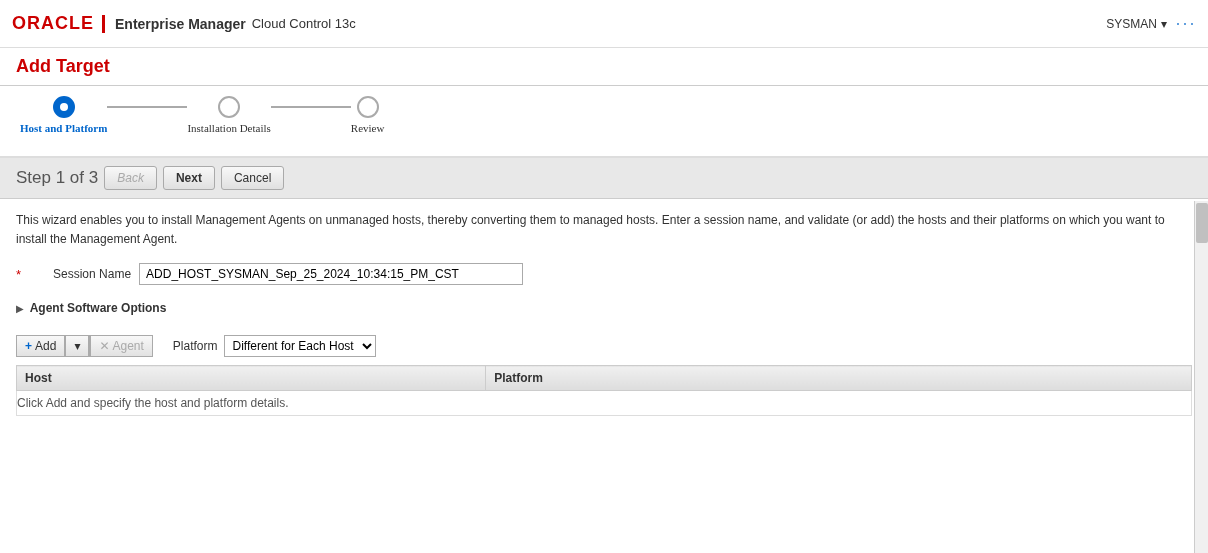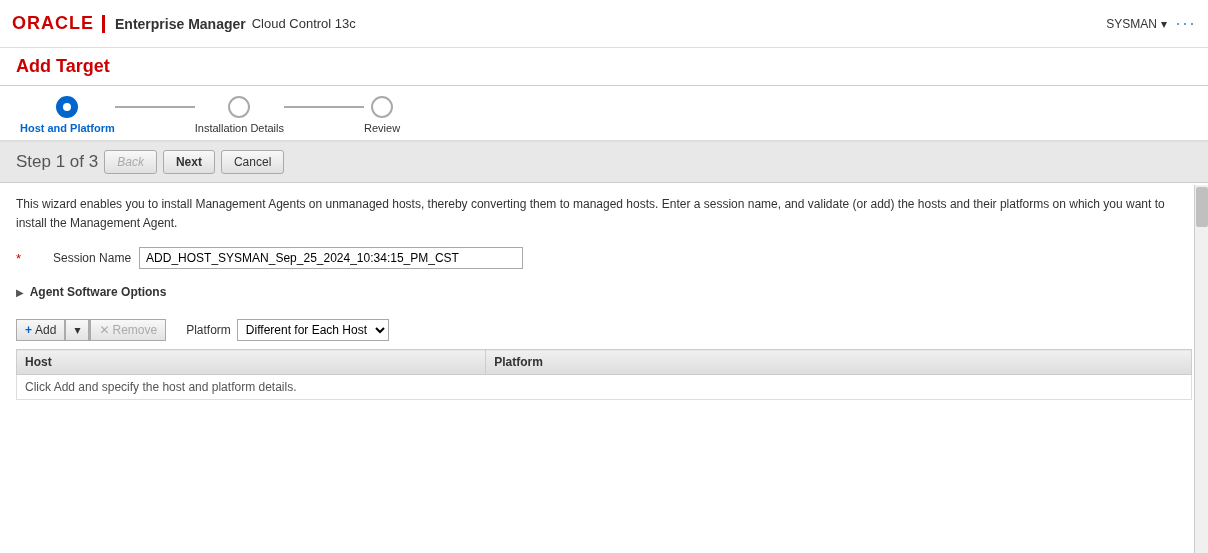--- a/index.html
+++ b/index.html
@@ -124,21 +124,22 @@
     }
     .step-circle.inactive {
       background: #fff;
       border-color: #aaa;
     }
     .step-label {
       font-size: 11px;
       margin-top: 4px;
       color: #333;
       text-align: center;
-      padding-bottom: 6px;
+      padding-bottom: 22px;
+      font-family: Liberation Serif, serif;
     }
     .step-label.active-label {
       color: #0066cc;
       font-weight: bold;
     }
     .step-connector {
       height: 2px;
       width: 80px;
       background: #aaa;
       margin-top: 10px;
@@ -308,21 +309,21 @@
       background: linear-gradient(to bottom, #f0f0f0, #ddd);
       border: 1px solid #ccc;
       padding: 5px 8px;
       font-size: 12px;
       font-weight: bold;
       text-align: left;
       color: #333;
     }
     .data-table td {
       border: 1px solid #ddd;
-      padding: 5px 8px;
+      padding: 5px 0;
       font-size: 12px;
       color: #555;
     }
     .empty-msg {
       padding: 16px 8px;
       color: #555;
       font-size: 12px;
     }
 
     
@@ -419,21 +420,21 @@
       <button class="toolbar-btn">
         <span style="color:#0066cc; font-weight:bold;">+</span>
         <span>Add</span>
       </button>
       <button class="toolbar-btn">
         <span>▾</span>
       </button>
       <div class="toolbar-divider"></div>
       <button class="toolbar-btn disabled">
         <span style="color:#aaa;">✕</span>
-        <span>Remove</span>
+        <span>Agent</span>
       </button>
       <span class="platform-label">Platform</span>
       <select class="platform-select"><option>Different for Each Host</option></select>
     </div>
 
     <table class="data-table">
       <thead>
         <tr>
           <th>Host</th>
           <th>Platform</th>

